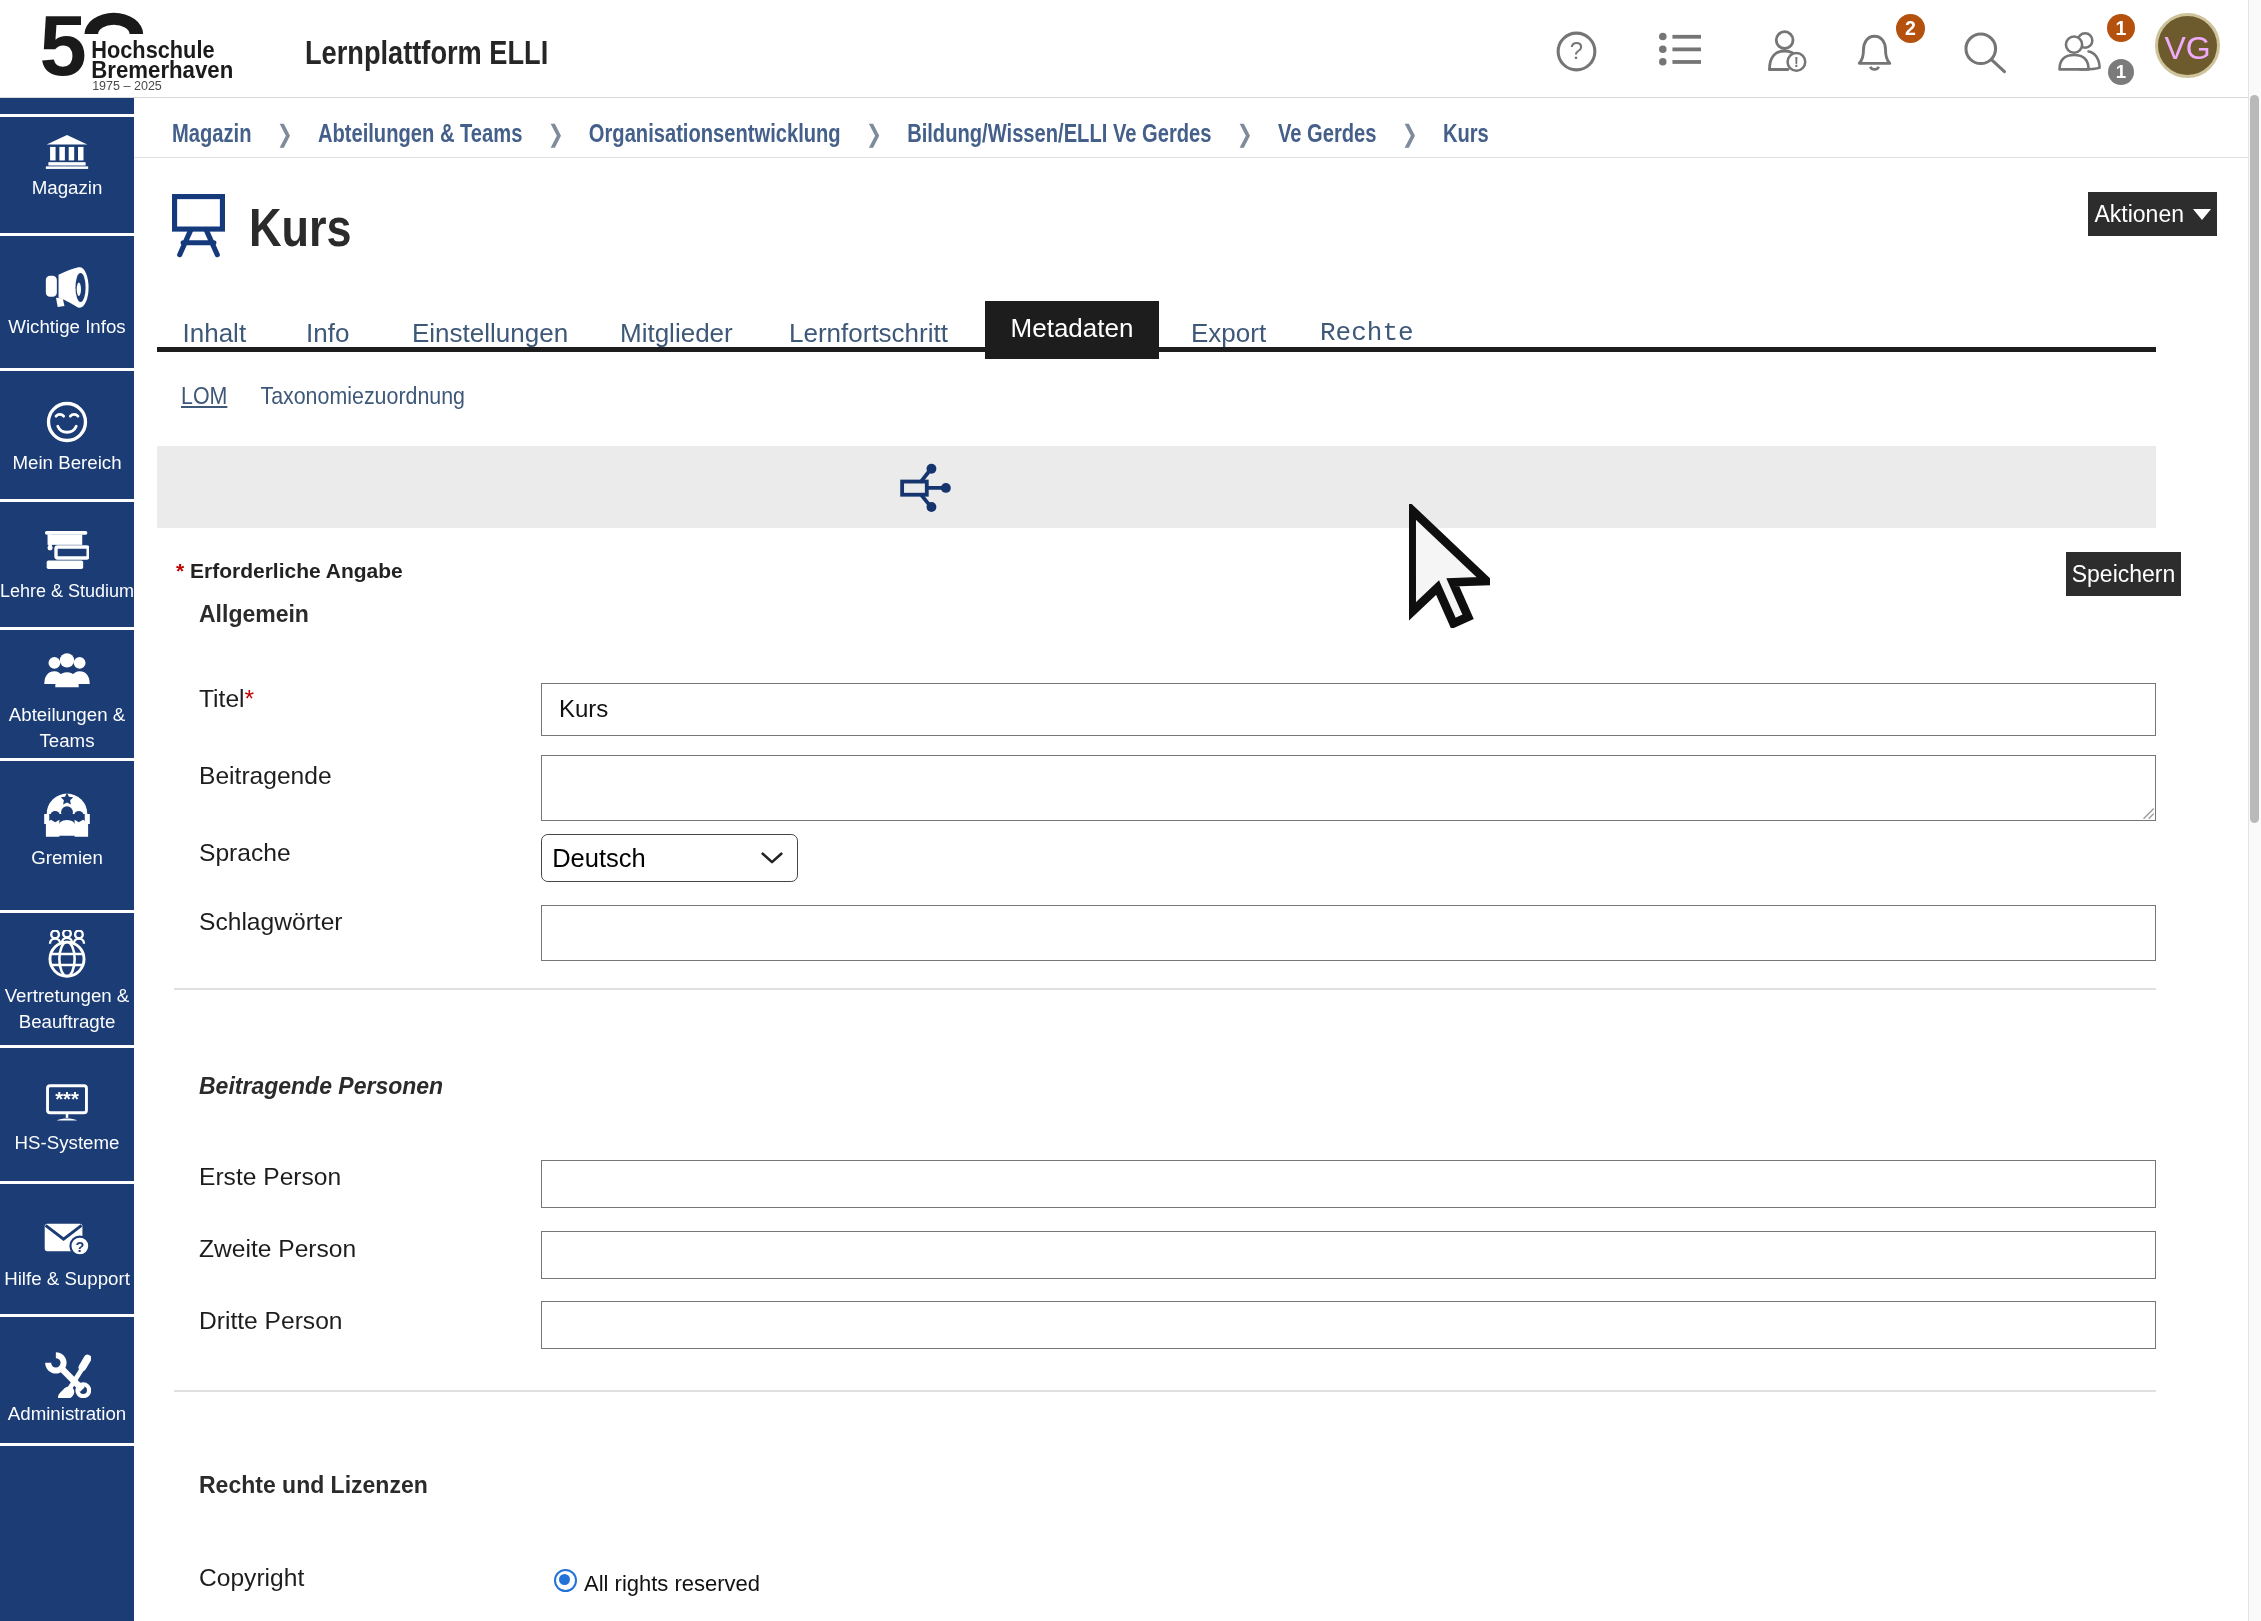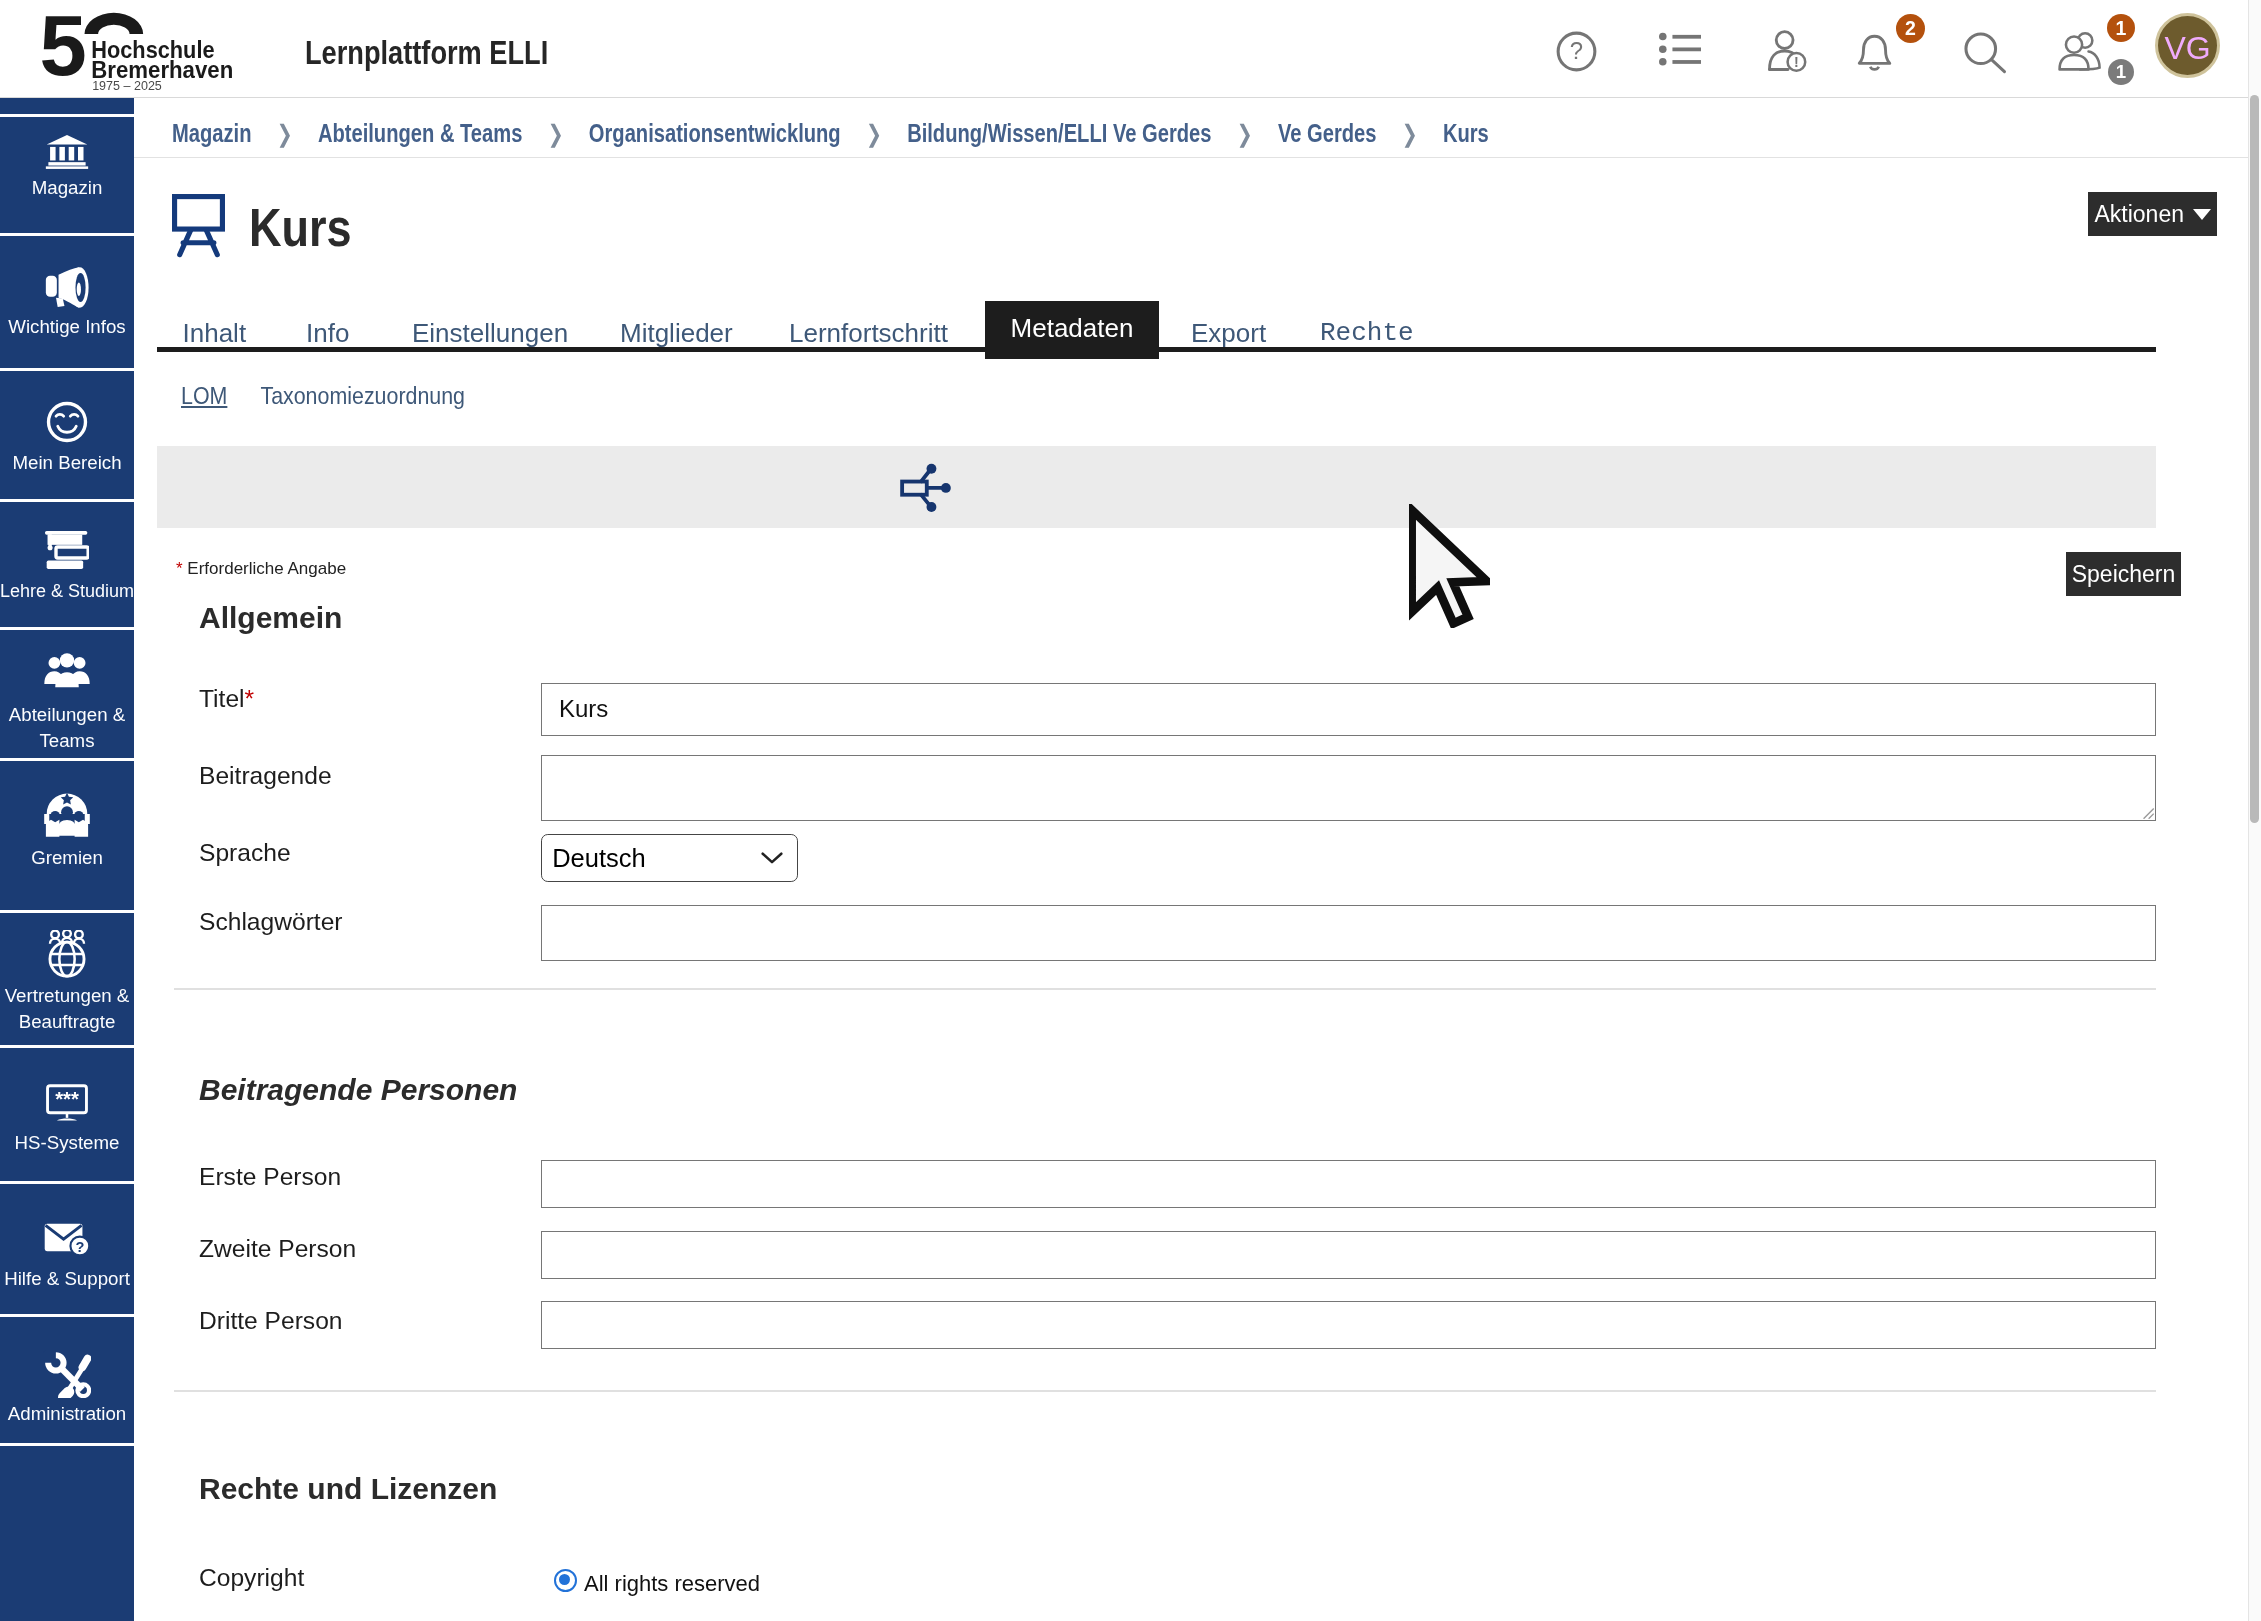--- a/index.html
+++ b/index.html
@@ -36,23 +36,23 @@
   #tabline { left:157px; top:347px; width:1999px; height:5.1px; background:#1d1d1d; }
   #subtabs { left:181px; top:382px; font-size:24.6px; color:#3e5878; transform:scaleX(0.87); transform-origin:left top; white-space:nowrap; }
 
   
   #banner { left:157px; top:446px; width:1999px; height:82px; background:#ebebeb; }
   #banner-inner { position:absolute; left:743px; top:0; height:82px; display:flex; align-items:center; }
   #banner-text { font-size:25.5px; color:#313131; margin-left:15.3px; }
 
   
   .req { color:#c00000; }
-  #req-note { left:176px; top:559px; font-size:17px; color:#222; }
+  #req-note { left:176px; top:559px; font-size:21px; color:#222;font-weight:bold; }
   #btn-speichern { left:2066px; top:552px; width:115px; height:44px; background:#2d2d2d; color:#fff; font-size:23px; text-align:center; line-height:44px; }
-  .h2 { font-size:30px; font-weight:bold; color:#2b2b2b; }
+  .h2 { font-size:23px; font-weight:bold; color:#2b2b2b; }
   #h-allgemein { left:199px; top:601px; }
   .flabel { position:absolute; left:199px; font-size:24.6px; color:#1d1d1d; }
   .finput { position:absolute; left:541px; width:1615px; background:#fff; border:1.7px solid #767676; }
   .divider { position:absolute; left:174px; width:1982px; height:1.7px; background:#e0e0e0; }
   #h-beitragende { left:199px; top:1073px;font-style:italic; }
   #h-rechte { left:199px; top:1472px; }
 
   
   #sel-sprache { left:541px; top:834px; width:257px; height:48px; border:1.7px solid #454545; border-radius:6.8px; background:#fff; }
   #sel-sprache .txt { position:absolute; left:10.2px; top:8.5px; font-size:25.5px; color:#000; }

